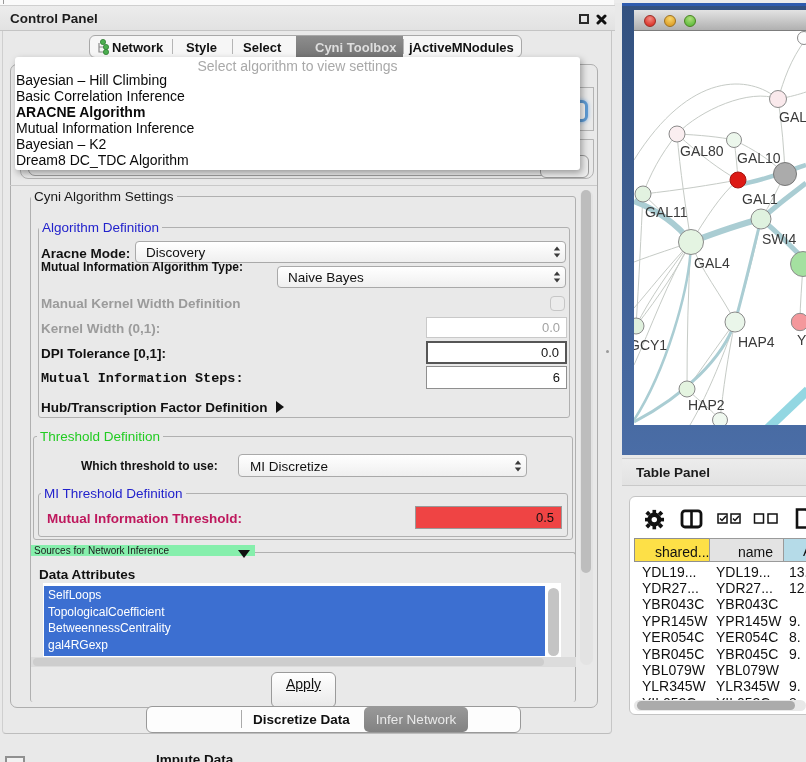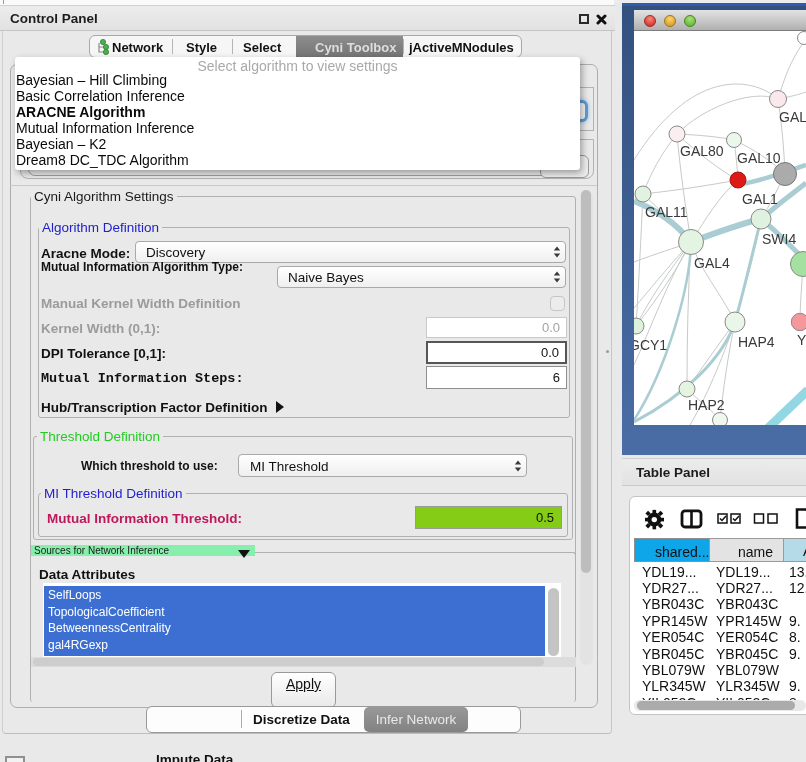--- a/index.html
+++ b/index.html
@@ -79,27 +79,27 @@
 <div class="abs b" style="left:41px;top:400px;font-size:13.5px;color:#111;">Hub/Transcription Factor Definition</div>
 <svg class="abs" style="left:274px;top:400px;" width="12" height="14">
     <path d="M2 1 L10 7 L2 13 Z" fill="#111"></path>
   </svg>
 
 <div class="abs" style="left:33px;top:436px;width:540px;height:104px;border:1px solid #b0b0b0;border-radius:3px;box-sizing:border-box;"></div>
 <div class="abs" style="left:37px;top:429px;font-size:13.5px;color:#22cc22;background:#e9e9e9;padding:0 3px;">Threshold Definition</div>
 
 <div class="abs b" style="left:81px;top:459px;font-size:12px;color:#111;">Which threshold to use:</div>
 <div class="abs combo" style="left:238px;top:454px;width:289px;height:23px;"></div>
-<div class="abs" style="left:250px;top:459px;font-size:13.5px;color:#111;">MI Threshold</div>
+<div class="abs" style="left:250px;top:459px;font-size:13.5px;color:#111;">MI Discretize</div>
 
 <div class="abs" style="left:38px;top:493px;width:530px;height:44px;border:1px solid #b0b0b0;border-radius:3px;box-sizing:border-box;"></div>
 <div class="abs" style="left:41px;top:486px;font-size:13.5px;color:#2222cc;background:#e9e9e9;padding:0 3px;">MI Threshold Definition</div>
 
 <div class="abs b" style="left:47px;top:511px;font-size:13.5px;color:#be185d;">Mutual Information Threshold:</div>
-<div class="abs" style="left:415px;top:506px;width:147px;height:23px;background:#84cc16;border:1px solid #999;box-sizing:border-box;text-align:right;font-size:13px;color:#111;line-height:21px;padding-right:7px;">0.5</div>
+<div class="abs" style="left:415px;top:506px;width:147px;height:23px;background:#ef4444;border:1px solid #999;box-sizing:border-box;text-align:right;font-size:13px;color:#111;line-height:21px;padding-right:7px;">0.5</div>
 
 <div class="abs" style="left:30px;top:552px;width:546px;height:150px;border:1px solid #b0b0b0;border-radius:3px;border-bottom:none;box-sizing:border-box;"></div>
 <div class="abs" style="left:31px;top:545px;font-size:10px;color:#1a1a1a;background:#86efac;padding:0 3px;width:218px;">Sources for Network Inference</div>
 <svg class="abs" style="left:237px;top:548px;" width="14" height="12">
     <path d="M1 2 L13 2 L7 10 Z" fill="#111"></path>
   </svg>
 
 <div class="abs b" style="left:39px;top:567px;font-size:13.5px;color:#111;">Data Attributes</div>
 
 <div class="abs" style="left:43px;top:583px;width:518px;height:77px;background:#fff;"></div>
@@ -238,21 +238,21 @@
     <rect x="718" y="514" width="9" height="9" stroke-width="1.5"></rect>
     <rect x="731" y="514" width="9" height="9" stroke-width="1.5"></rect>
     <path d="M720 518.5 l2 2 l4 -4.5" stroke-width="1.5"></path>
     <path d="M733 518.5 l2 2 l4 -4.5" stroke-width="1.5"></path>
     <rect x="754.5" y="514" width="9" height="9" stroke-width="1.5"></rect>
     <rect x="768" y="514" width="9" height="9" stroke-width="1.5"></rect>
     <path d="M797 509.5 h9 l5 5 v13 h-14 z" stroke-width="2.6"></path>
   </g>
 </svg>
 
-<div class="abs" style="left:634px;top:538px;width:76px;height:24px;background:#0ea5e9;border:1px solid #8f8f8f;box-sizing:border-box;font-size:14px;color:#111;line-height:27px;padding-left:20px;">shared...</div>
+<div class="abs" style="left:634px;top:538px;width:76px;height:24px;background:#fde047;border:1px solid #8f8f8f;box-sizing:border-box;font-size:14px;color:#111;line-height:27px;padding-left:20px;">shared...</div>
 <div class="abs" style="left:709px;top:538px;width:75px;height:24px;background:#e3e3e3;border:1px solid #9a9a9a;box-sizing:border-box;font-size:14px;color:#111;line-height:27px;padding-left:28px;">name</div>
 <div class="abs" style="left:783px;top:538px;width:23px;height:24px;background:#b5dbe8;border:1px solid #9a9a9a;border-right:none;box-sizing:border-box;font-size:14px;color:#111;line-height:25px;padding-left:19px;">A</div>
 
 <div class="abs" style="left:634px;top:563.5px;width:172px;height:136.5px;overflow:hidden;font-size:14px;color:#111;">
   <div style="position:absolute;left:8px;top:0;line-height:16.4px;">YDL19...<br>YDR27...<br>YBR043C<br>YPR145W<br>YER054C<br>YBR045C<br>YBL079W<br>YLR345W<br>YIL052C</div>
   <div style="position:absolute;left:82px;top:0;line-height:16.4px;">YDL19...<br>YDR27...<br>YBR043C<br>YPR145W<br>YER054C<br>YBR045C<br>YBL079W<br>YLR345W<br>YIL052C</div>
   <div style="position:absolute;left:155px;top:0;line-height:16.4px;">13.<br>12.<br>&nbsp;<br>9.<br>8.<br>9.<br>&nbsp;<br>9.<br>8.</div>
 </div>
 
 <div class="abs" style="left:634px;top:700px;width:172px;height:11px;background:#e8e8e8;border-radius:6px;"></div>

